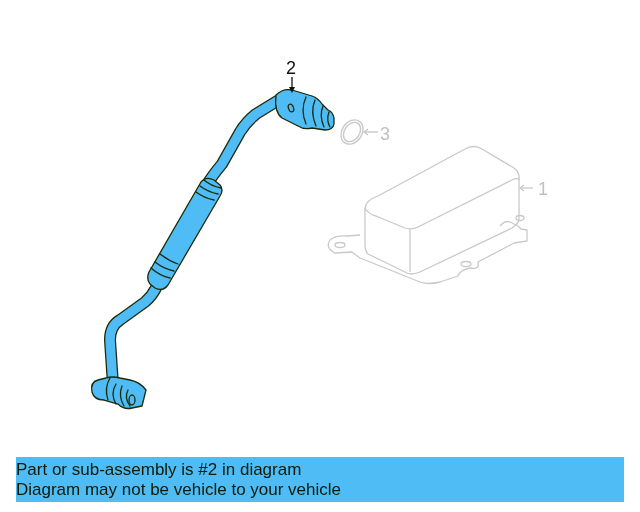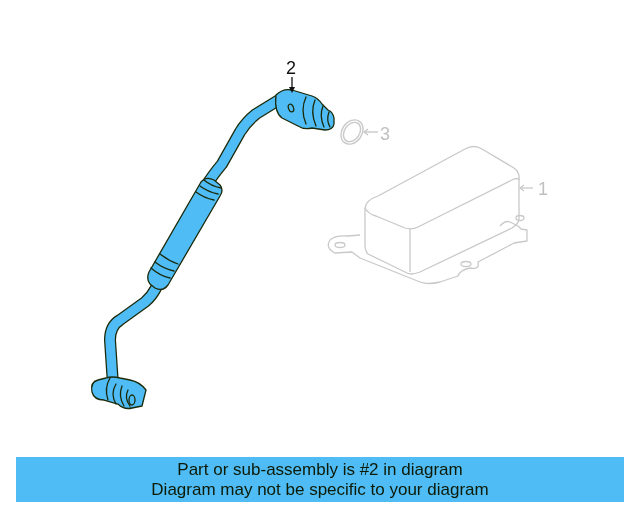--- a/index.html
+++ b/index.html
@@ -2,21 +2,21 @@
 <html><head>
 <meta charset="utf-8">
 <style>
   html, body { margin:0; padding:0; background:#ffffff; }
   body { width:640px; height:512px; position:relative; overflow:hidden; font-family:"Liberation Sans", sans-serif; }
   #diagram { position:absolute; left:0; top:0; width:640px; height:512px; }
   .callout { font-family:"Liberation Sans", sans-serif; }
   #banner {
     position:absolute; left:16px; top:457px; width:608px; height:45px;
     background:#4fbcf5;
-    display:flex; flex-direction:column; align-items:center; justify-content:center;
+    display:flex; flex-direction:column; align-items:flex-start; justify-content:center;
     color:#0d1a05; font-size:17px; line-height:20px;
   }
   #banner span { display:block; text-align:center; white-space:nowrap; }
 </style>
 </head>
 <body>
 
 <svg id="diagram" viewBox="0 0 640 512" xmlns="http://www.w3.org/2000/svg">
 
   <g fill="none" stroke="#c9c9c9" stroke-width="1.3" stroke-linejoin="round">
@@ -75,14 +75,14 @@
 
   <g>
     <line x1="292" y1="77" x2="292" y2="90" stroke="#111" stroke-width="1.3"></line>
     <polygon points="289,87 295,87 292,93" fill="#111"></polygon>
   </g>
   <text class="callout" x="286" y="74" font-size="18" fill="#111">2</text>
 </svg>
 
 <div id="banner">
   <span>Part or sub-assembly is #2 in diagram</span>
-  <span>Diagram may not be specific to your diagram</span>
+  <span>Diagram may not be vehicle to your vehicle</span>
 </div>
 
 </body></html>

